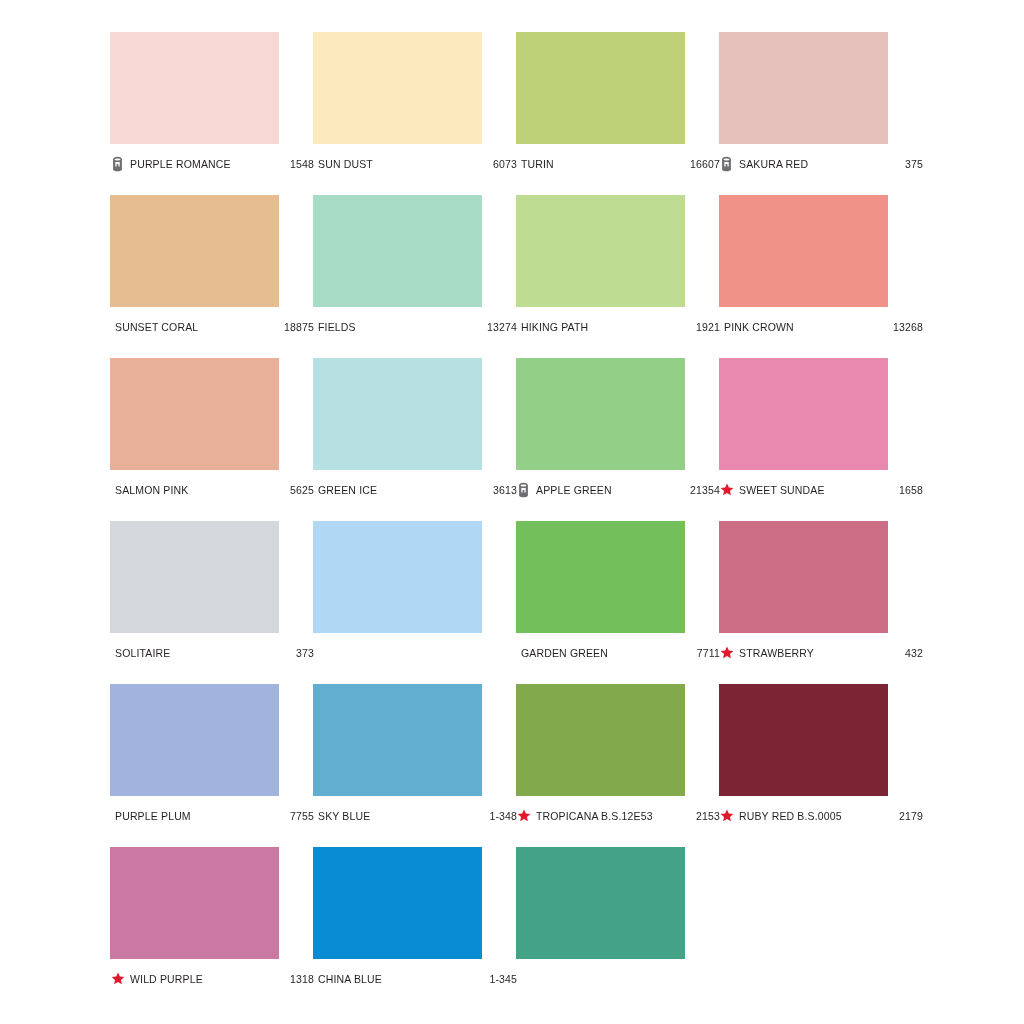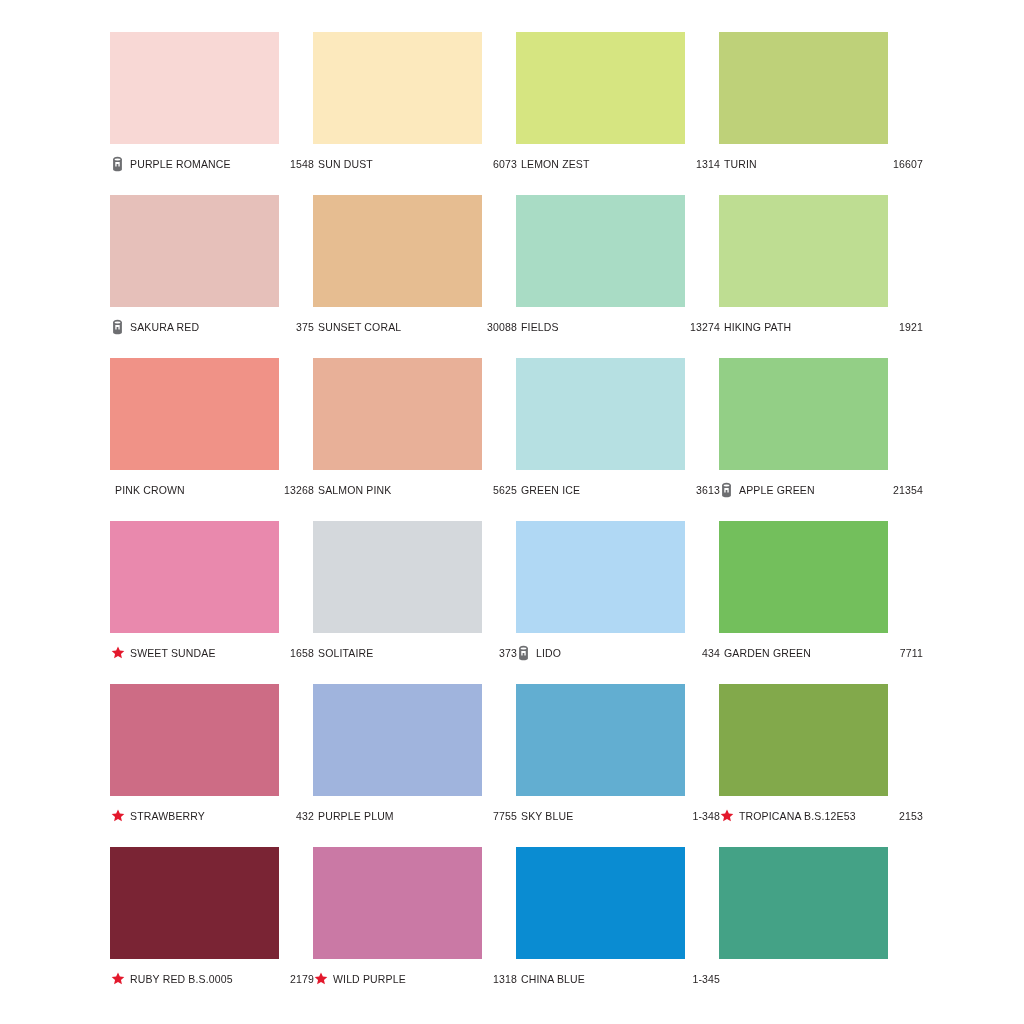--- a/index.html
+++ b/index.html
@@ -105,28 +105,20 @@
       </div>
       <div class="swatch-cell">
         <div class="swatch-chip" style="background: rgb(252, 233, 189);"></div>
         <div class="swatch-caption">
           <span class="caption-icon empty"></span>
           <span class="swatch-name">SUN DUST</span>
           <span class="swatch-code">6073</span>
         </div>
       </div>
       <div class="swatch-cell">
-        <div class="swatch-chip" style="background: rgb(214, 229, 129);"></div>
-        <div class="swatch-caption">
-          <span class="caption-icon empty"></span>
-          <span class="swatch-name">LEMON ZEST</span>
-          <span class="swatch-code">1314</span>
-        </div>
-      </div>
-      <div class="swatch-cell">
         <div class="swatch-chip" style="background: rgb(190, 209, 121);"></div>
         <div class="swatch-caption">
           <span class="caption-icon empty"></span>
           <span class="swatch-name">TURIN</span>
           <span class="swatch-code">16607</span>
         </div>
       </div>
       <div class="swatch-cell">
         <div class="swatch-chip" style="background: rgb(230, 192, 186);"></div>
         <div class="swatch-caption">
@@ -140,21 +132,21 @@
           </span>
           <span class="swatch-name">SAKURA RED</span>
           <span class="swatch-code">375</span>
         </div>
       </div>
       <div class="swatch-cell">
         <div class="swatch-chip" style="background: rgb(230, 189, 145);"></div>
         <div class="swatch-caption">
           <span class="caption-icon empty"></span>
           <span class="swatch-name">SUNSET CORAL</span>
-          <span class="swatch-code">30088</span>
+          <span class="swatch-code">18875</span>
         </div>
       </div>
       <div class="swatch-cell">
         <div class="swatch-chip" style="background: rgb(169, 220, 197);"></div>
         <div class="swatch-caption">
           <span class="caption-icon empty"></span>
           <span class="swatch-name">FIELDS</span>
           <span class="swatch-code">13274</span>
         </div>
       </div>
@@ -220,32 +212,20 @@
       <div class="swatch-cell">
         <div class="swatch-chip" style="background: rgb(212, 216, 220);"></div>
         <div class="swatch-caption">
           <span class="caption-icon empty"></span>
           <span class="swatch-name">SOLITAIRE</span>
           <span class="swatch-code">373</span>
         </div>
       </div>
       <div class="swatch-cell">
         <div class="swatch-chip" style="background: rgb(176, 216, 244);"></div>
-        <div class="swatch-caption">
-          <span class="caption-icon">
-            <svg width="15" height="16" viewBox="0 0 15 16" aria-hidden="true">
-              <path fill="#6d6e71" d="M3.1 3.6C3.1 1.9 4.9 0.7 7.5 0.7s4.4 1.2 4.4 2.9v9.9c0 1.0-1.9 1.8-4.4 1.8s-4.4-0.8-4.4-1.8V3.6z"></path>
-              <path fill="#ffffff" d="M5.3 6.0h4.4v4.6H8.4V7.9H6.6v2.7H5.3V6.0z"></path>
-              <ellipse cx="7.5" cy="3.6" rx="4.4" ry="1.6" fill="#6d6e71"></ellipse>
-              <ellipse cx="7.5" cy="3.5" rx="3.0" ry="0.95" fill="#ffffff"></ellipse>
-            </svg>
-          </span>
-          <span class="swatch-name">LIDO</span>
-          <span class="swatch-code">434</span>
-        </div>
       </div>
       <div class="swatch-cell">
         <div class="swatch-chip" style="background: rgb(115, 191, 92);"></div>
         <div class="swatch-caption">
           <span class="caption-icon empty"></span>
           <span class="swatch-name">GARDEN GREEN</span>
           <span class="swatch-code">7711</span>
         </div>
       </div>
       <div class="swatch-cell">

